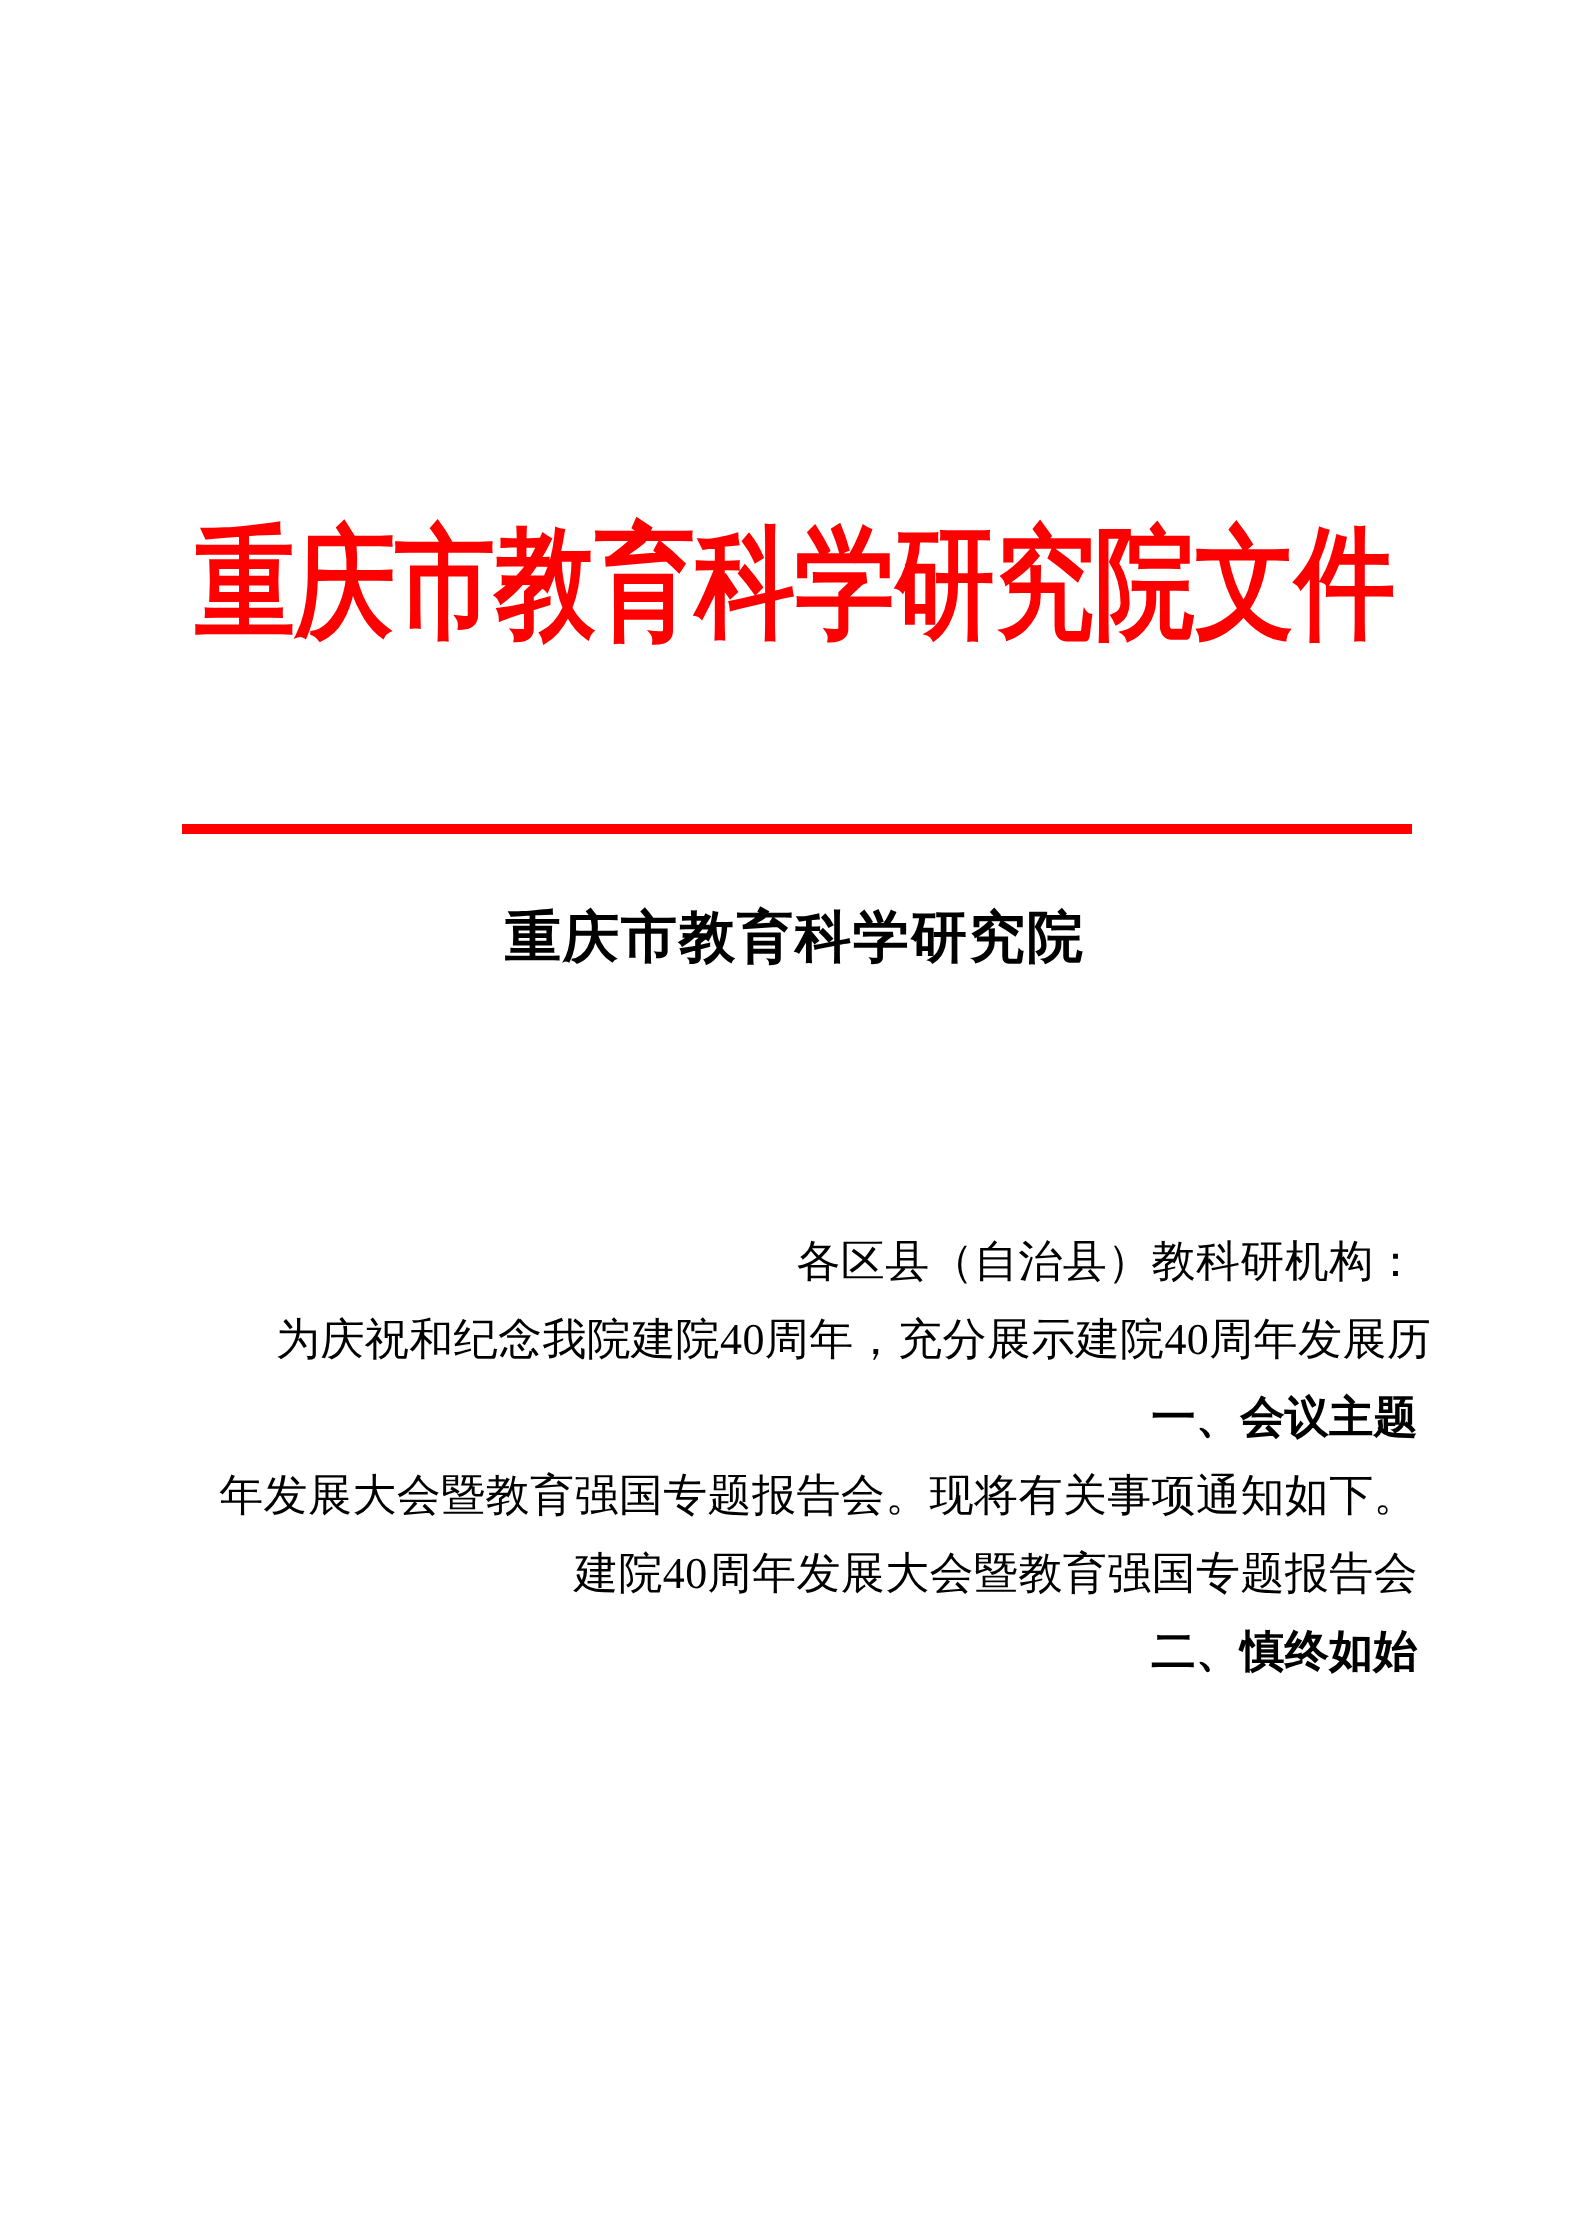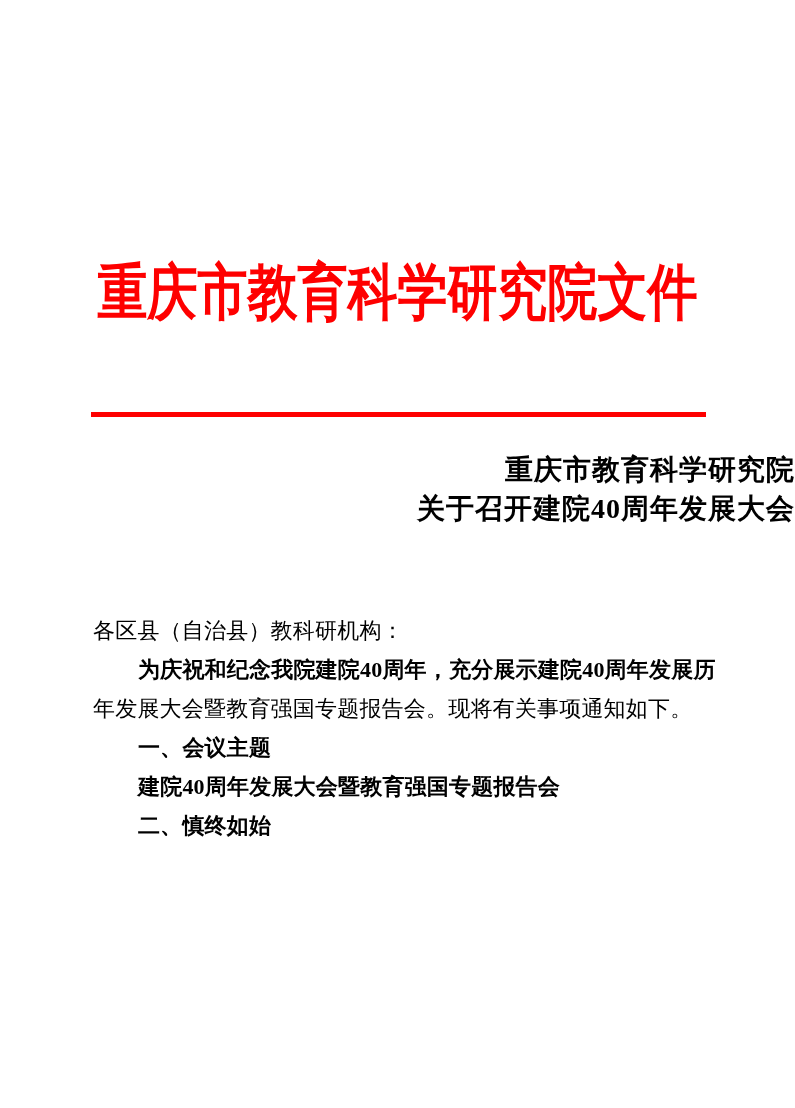--- a/index.html
+++ b/index.html
@@ -48,42 +48,42 @@
     left: 91px;
     width: 615px;
     height: 5px;
     background: #FE0000;
   }
   .doc-title {
     position: absolute;
     top: 450px;
     left: 0;
     right: 0;
-    text-align: right;
+    text-align: center;
     font-size: 28px;
     line-height: 39px;
     font-weight: bold;
     letter-spacing: 1px;
   }
   .body-block {
     position: absolute;
     top: 611px;
     left: 93px;
     width: 616px;
+    text-align: right;
   }
   .body-line {
     height: 39px;
     line-height: 39px;
     font-size: 22px;
     white-space: nowrap;
     letter-spacing: 0.2px;
   }
   .indent {
     padding-left: 45px;
-    font-weight: bold;
   }
   .heading {
     font-family: "Liberation Sans", "DejaVu Sans", sans-serif;
     font-weight: bold;
   }
   .page-number {
     position: absolute;
     top: 1046px;
     left: 600px;
     width: 150px;
@@ -99,27 +99,26 @@
 
 <div class="page">
 
   <div class="banner">重庆市教育科学研究院文件</div>
 
 
   <div class="red-line"></div>
 
   <div class="doc-title">
     <div>重庆市教育科学研究院</div>
-    <div>关于召开建院40周年发展大会</div>
   </div>
 
   <div class="body-block">
     <div class="body-line">各区县（自治县）教科研机构：</div>
     <div class="body-line indent">为庆祝和纪念我院建院40周年，充分展示建院40周年发展历</div>
+    <div class="body-line indent heading">一、会议主题</div>
     <div class="body-line">年发展大会暨教育强国专题报告会。现将有关事项通知如下。</div>
-    <div class="body-line indent heading">一、会议主题</div>
     <div class="body-line indent">建院40周年发展大会暨教育强国专题报告会</div>
     <div class="body-line indent heading">二、慎终如始</div>
   </div>
 
   <div class="page-number">- 1 -</div>
 
 </div>
 
 </body></html>

